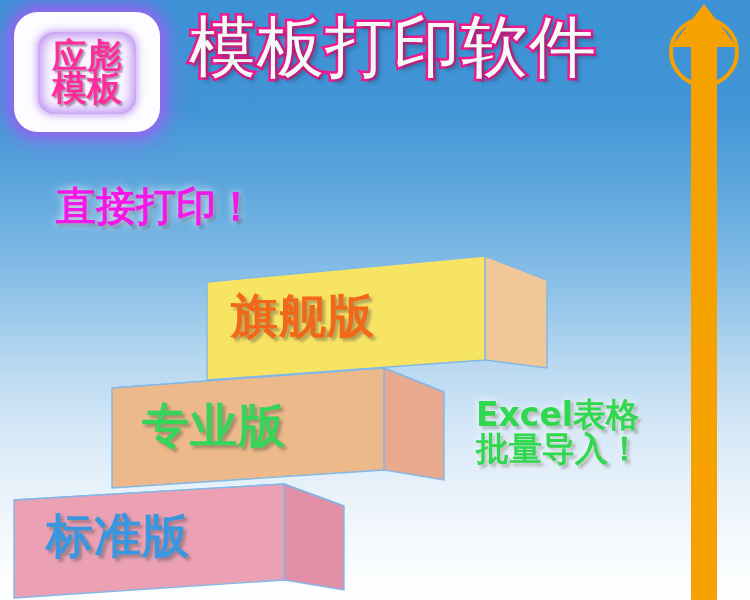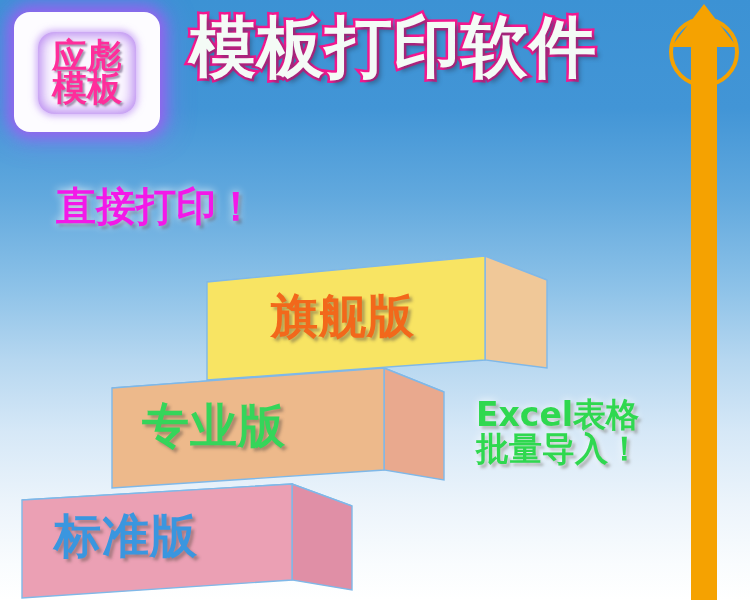--- a/index.html
+++ b/index.html
@@ -24,21 +24,21 @@
        #ecf4fb 84%,
        #f9fcfe 94%,
        #ffffff 100%);
   }
 
   
   #logo-badge{
     position:absolute; left:14px; top:12px;
     width:146px; height:120px;
     background:#fdfcff;
-    border-radius:16px;
+    border-radius:24px;
     box-shadow:0 0 14px 5px rgba(160,90,240,.85),
                0 0 26px 10px rgba(150,110,255,.45);
   }
   #logo-inner{
     position:absolute; left:24px; top:20px;
     width:98px; height:82px;
     border-radius:16px;
     background:#fbf7ff;
     box-shadow:inset 0 0 12px 4px rgba(165,105,235,.75),
                0 0 7px 2px rgba(170,110,240,.55);
@@ -50,21 +50,21 @@
     line-height:.92;
     font-size:35px; font-weight:bold;
     color:#ff2d9b;
     text-shadow:2px 2px 2px rgba(90,70,110,.55);
     letter-spacing:0px;
   }
 
   
   #headline{
     position:absolute; left:189px; top:14px;
-    font-size:67px; font-weight:bold;
+    font-size:67px; font-weight:normal;
     line-height:1;
     color:#f4fbf6;
     letter-spacing:1px;
     white-space:nowrap;
     -webkit-text-stroke:5px #f4178f;
     paint-order:stroke fill;
     text-shadow:4px 4px 4px rgba(40,60,90,.45);
   }
 
   
@@ -125,21 +125,21 @@
 </head>
 <body>
 
 <div id="poster">
 
   <svg id="arrow" viewBox="0 0 93 600" preserveAspectRatio="none">
     <path d="M14 52 A33 33 0 1 1 80 52 A33 33 0 1 1 14 52" fill="none" stroke="#f5a201" stroke-width="4"></path>
     <path d="M47 4 L80 47 L60 47 L60 600 L34 600 L34 47 L14 47 Z" fill="#f5a201"></path>
   </svg>
 
-  <div class="block" style="left:22px; top:470px; width:330px; height:130px;">
+  <div class="block" style="left:14px; top:470px; width:330px; height:130px;">
     <svg width="340" height="135" viewBox="0 0 340 135">
       <polygon points="0,30 270,14 330,36 60,56" fill="#eda6bb" stroke="#7fb8e8" stroke-width="1.4"></polygon>
       <polygon points="270,14 330,36 330,120 270,110" fill="#e08fa6" stroke="#7fb8e8" stroke-width="1.4"></polygon>
       <polygon points="0,30 270,14 270,110 0,128" fill="#eba0b4" stroke="#7fb8e8" stroke-width="1.4"></polygon>
     </svg>
     <span class="lbl" style="left:32px; top:42px; color:#3a96df;">标准版</span>
   </div>
 
   <div class="block" style="left:112px; top:358px; width:302px; height:140px;">
     <svg width="340" height="145" viewBox="0 0 340 145">
@@ -149,21 +149,21 @@
     </svg>
     <span class="lbl" style="left:30px; top:44px; color:#35d55a;">专业版</span>
   </div>
 
   <div class="block" style="left:207px; top:250px; width:340px; height:145px;">
     <svg width="350" height="150" viewBox="0 0 350 150">
       <polygon points="0,32 278,6 340,30 62,58" fill="#efb487" stroke="#7fb8e8" stroke-width="1.4"></polygon>
       <polygon points="278,6 340,30 340,118 278,110" fill="#f0c898" stroke="#7fb8e8" stroke-width="1.4"></polygon>
       <polygon points="0,32 278,6 278,110 0,130" fill="#f8e463" stroke="#7fb8e8" stroke-width="1.4"></polygon>
     </svg>
-    <span class="lbl" style="left:24px; top:42px; color:#f2681b;margin-left:40px;">旗舰版</span>
+    <span class="lbl" style="left:24px; top:42px; color:#f2681b;">旗舰版</span>
   </div>
 
 
   <div class="callout" id="c-custom">直接打印！</div>
 
 
   <div class="callout" id="c-excel">
     <div>Excel表格</div>
     <div>批量导入！</div>
   </div>

